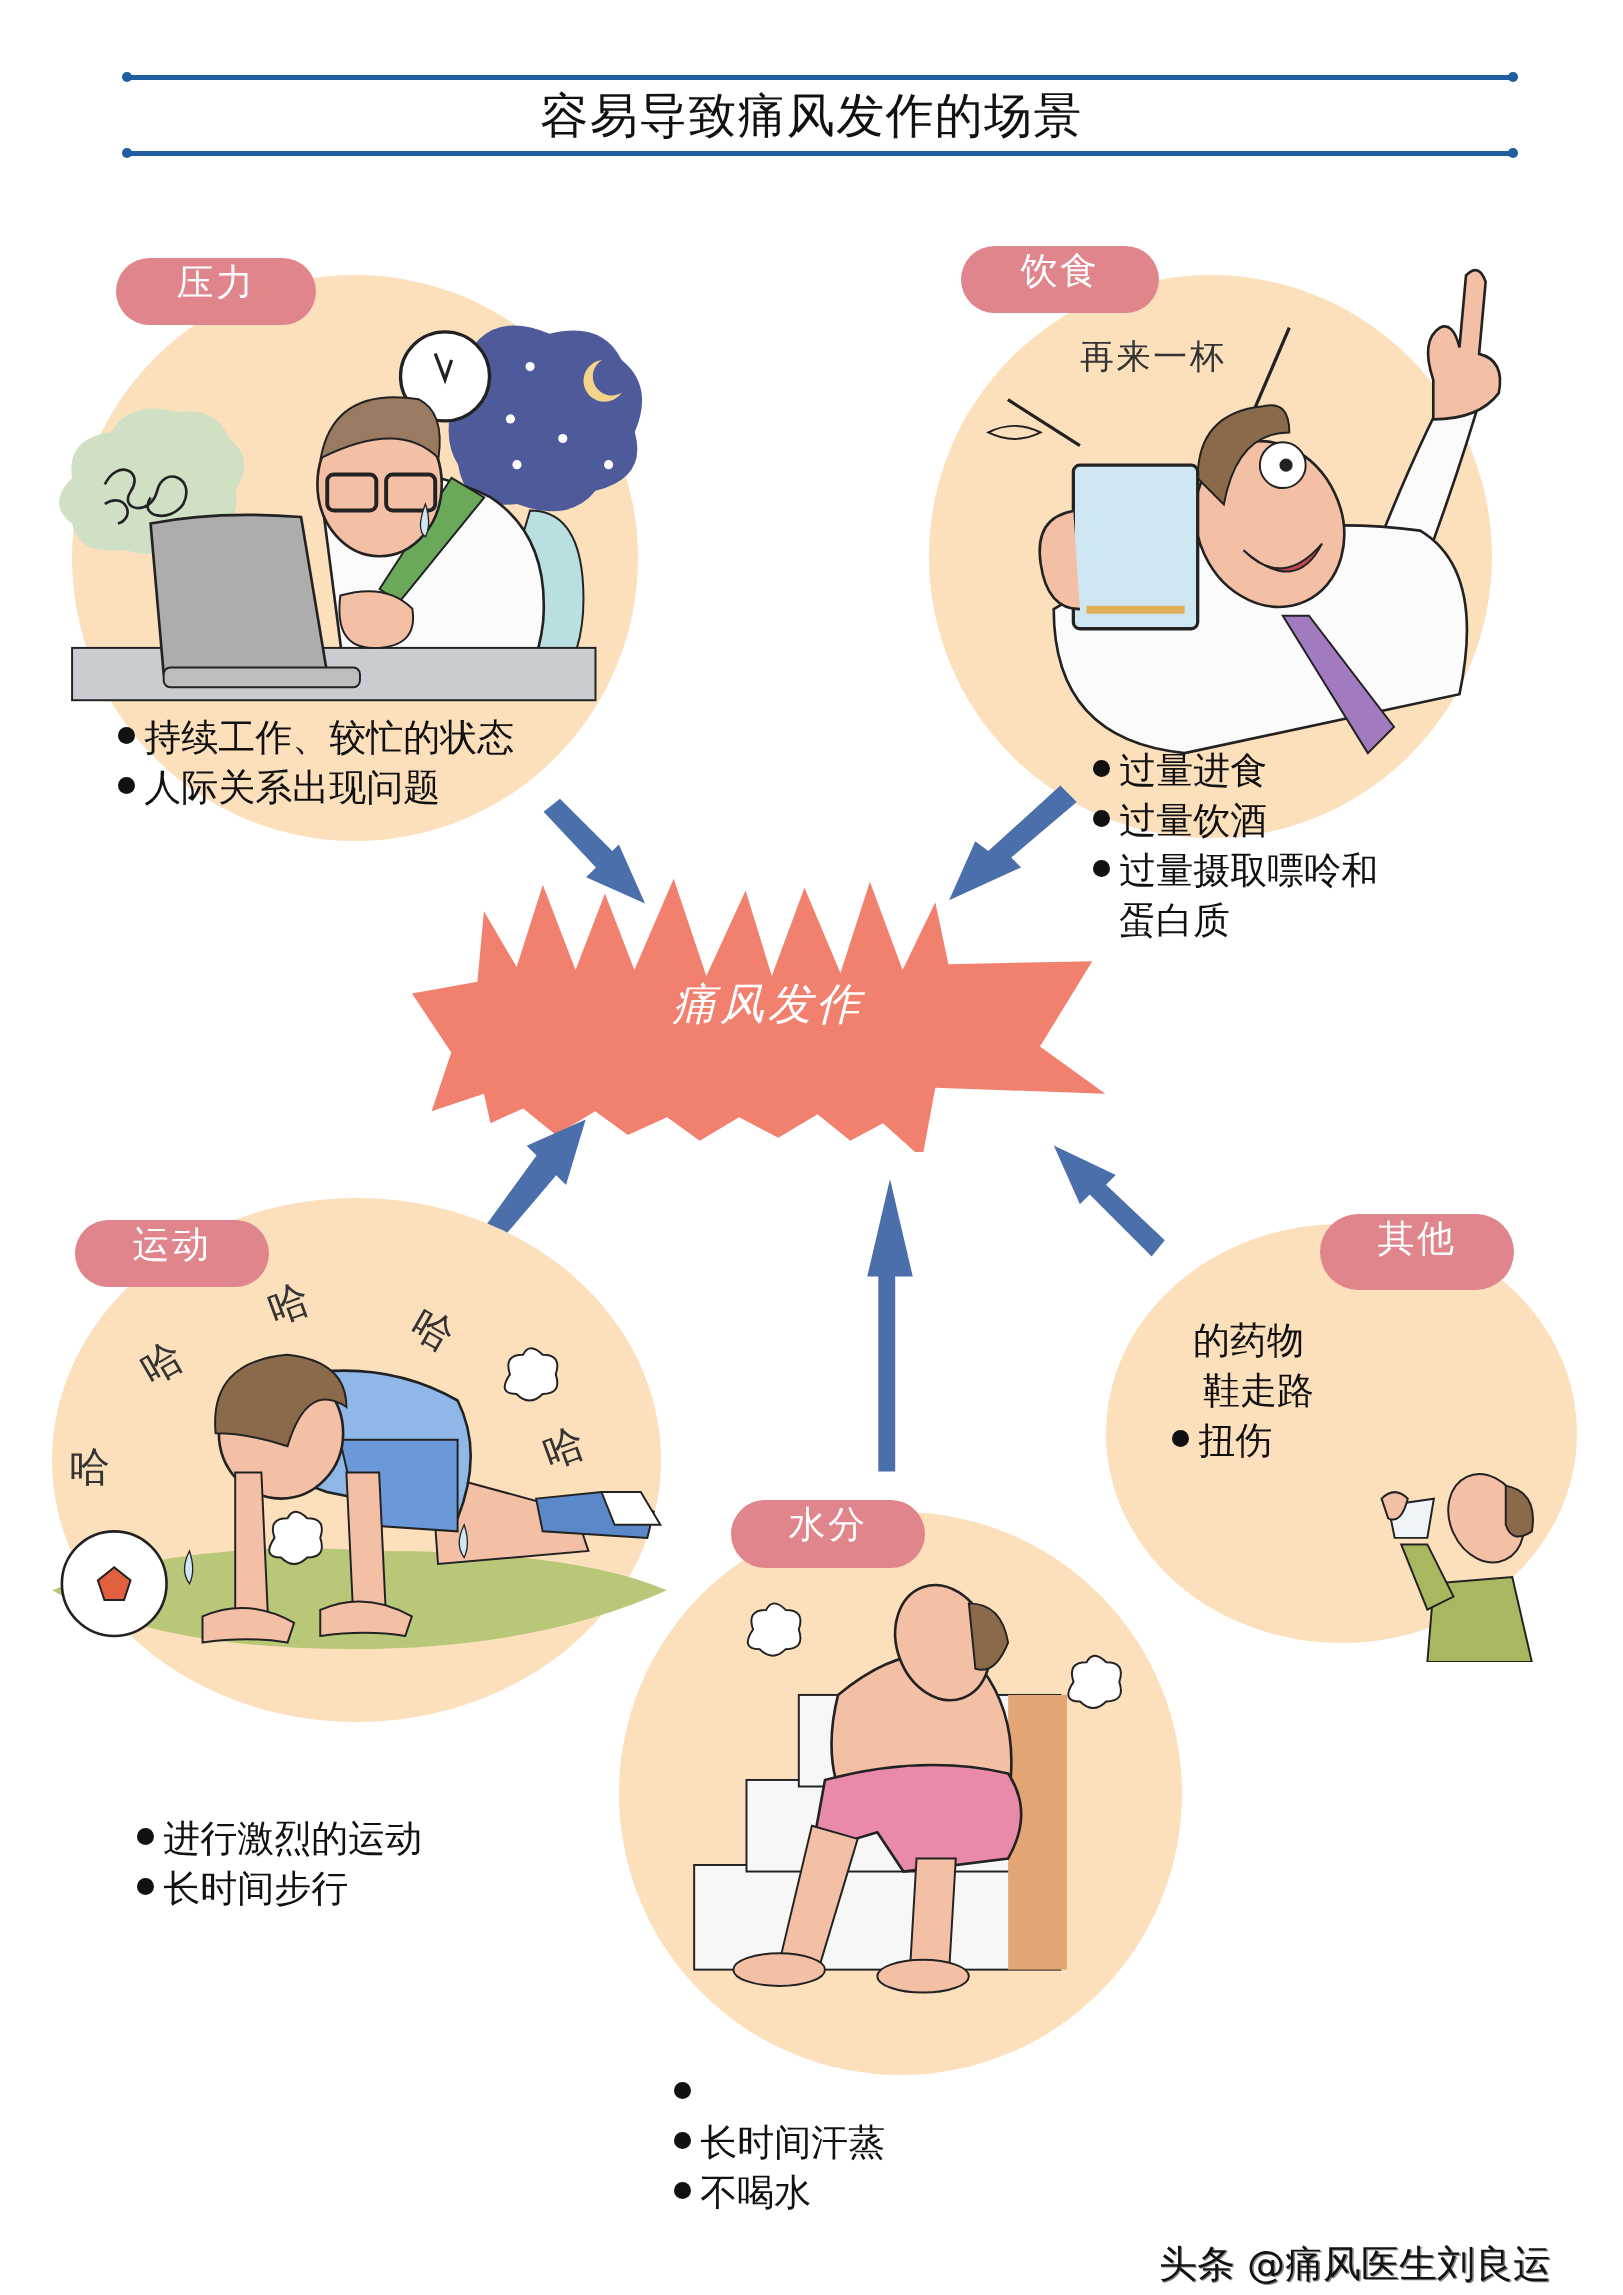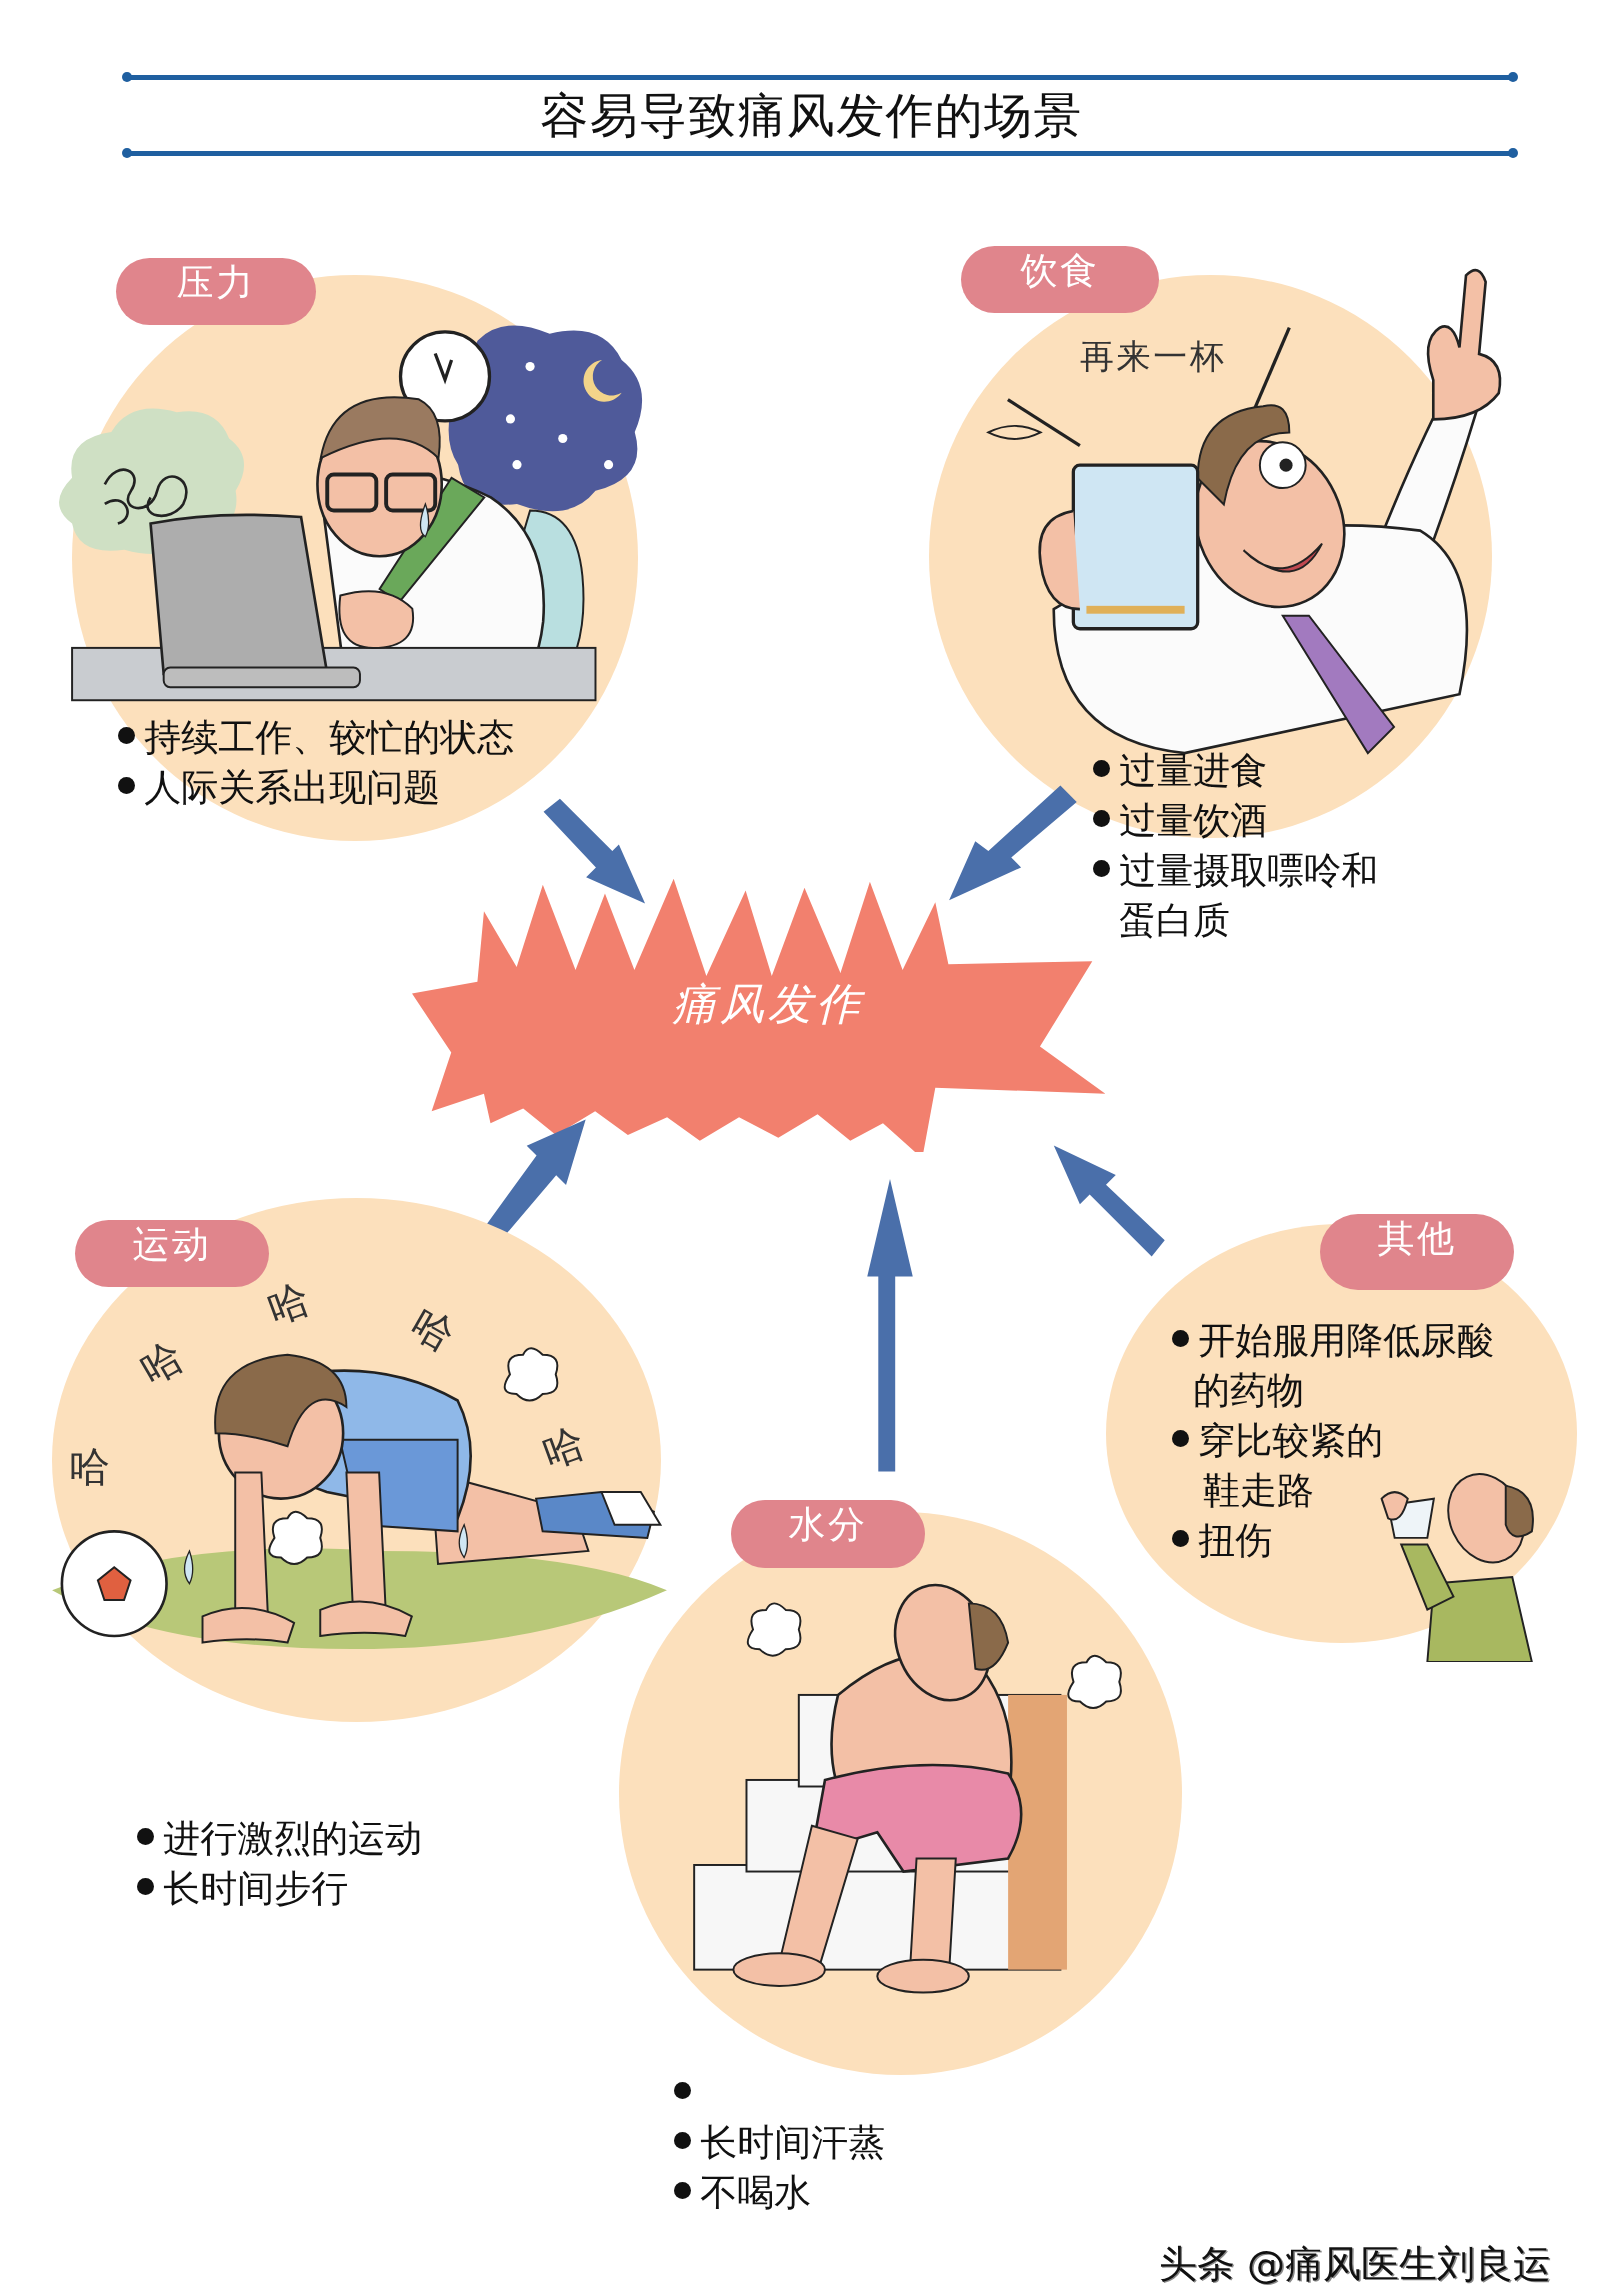--- a/index.html
+++ b/index.html
@@ -203,21 +203,19 @@
   <path d="M40 120 l40 0 l40 80 l-40 20z" fill="#a8b860" stroke="#222" stroke-width="3"></path>
   <ellipse cx="170" cy="80" rx="55" ry="70" fill="#f3c0a6" stroke="#222" stroke-width="3" transform="rotate(-25 170 80)"></ellipse>
   <path d="M200 30 q50 10 40 70 q-30 20-40-10z" fill="#8a6a4a" stroke="#222" stroke-width="3"></path>
   <path d="M20 60 l70 -10 l-10 60 l-50 0z" fill="#eef4f8" stroke="#222" stroke-width="3"></path>
   <path d="M10 50 q20-20 40 0 q-10 40-30 30z" fill="#f3c0a6" stroke="#222" stroke-width="3"></path>
 </svg>
 <div class="pill" style="left:1320px; top:1214px; width:194px; height:76px;">
     <span>其他</span>
   </div>
 <div class="bullets" style="left:1172px; top:1316px;">
-  <div class="li"><span class="dot"></span><span>开始服用降低尿酸</span></div>
   <div class="li" style="padding-left:21px"><span>的药物</span></div>
-  <div class="li"><span class="dot"></span><span>穿比较紧的</span></div>
   <div class="li" style="padding-left:31px"><span>鞋走路</span></div>
   <div class="li"><span class="dot"></span><span>扭伤</span></div>
 </div>
 
 <div class="watermark">头条 @痛风医生刘良运</div>
 
 
 </body></html>

